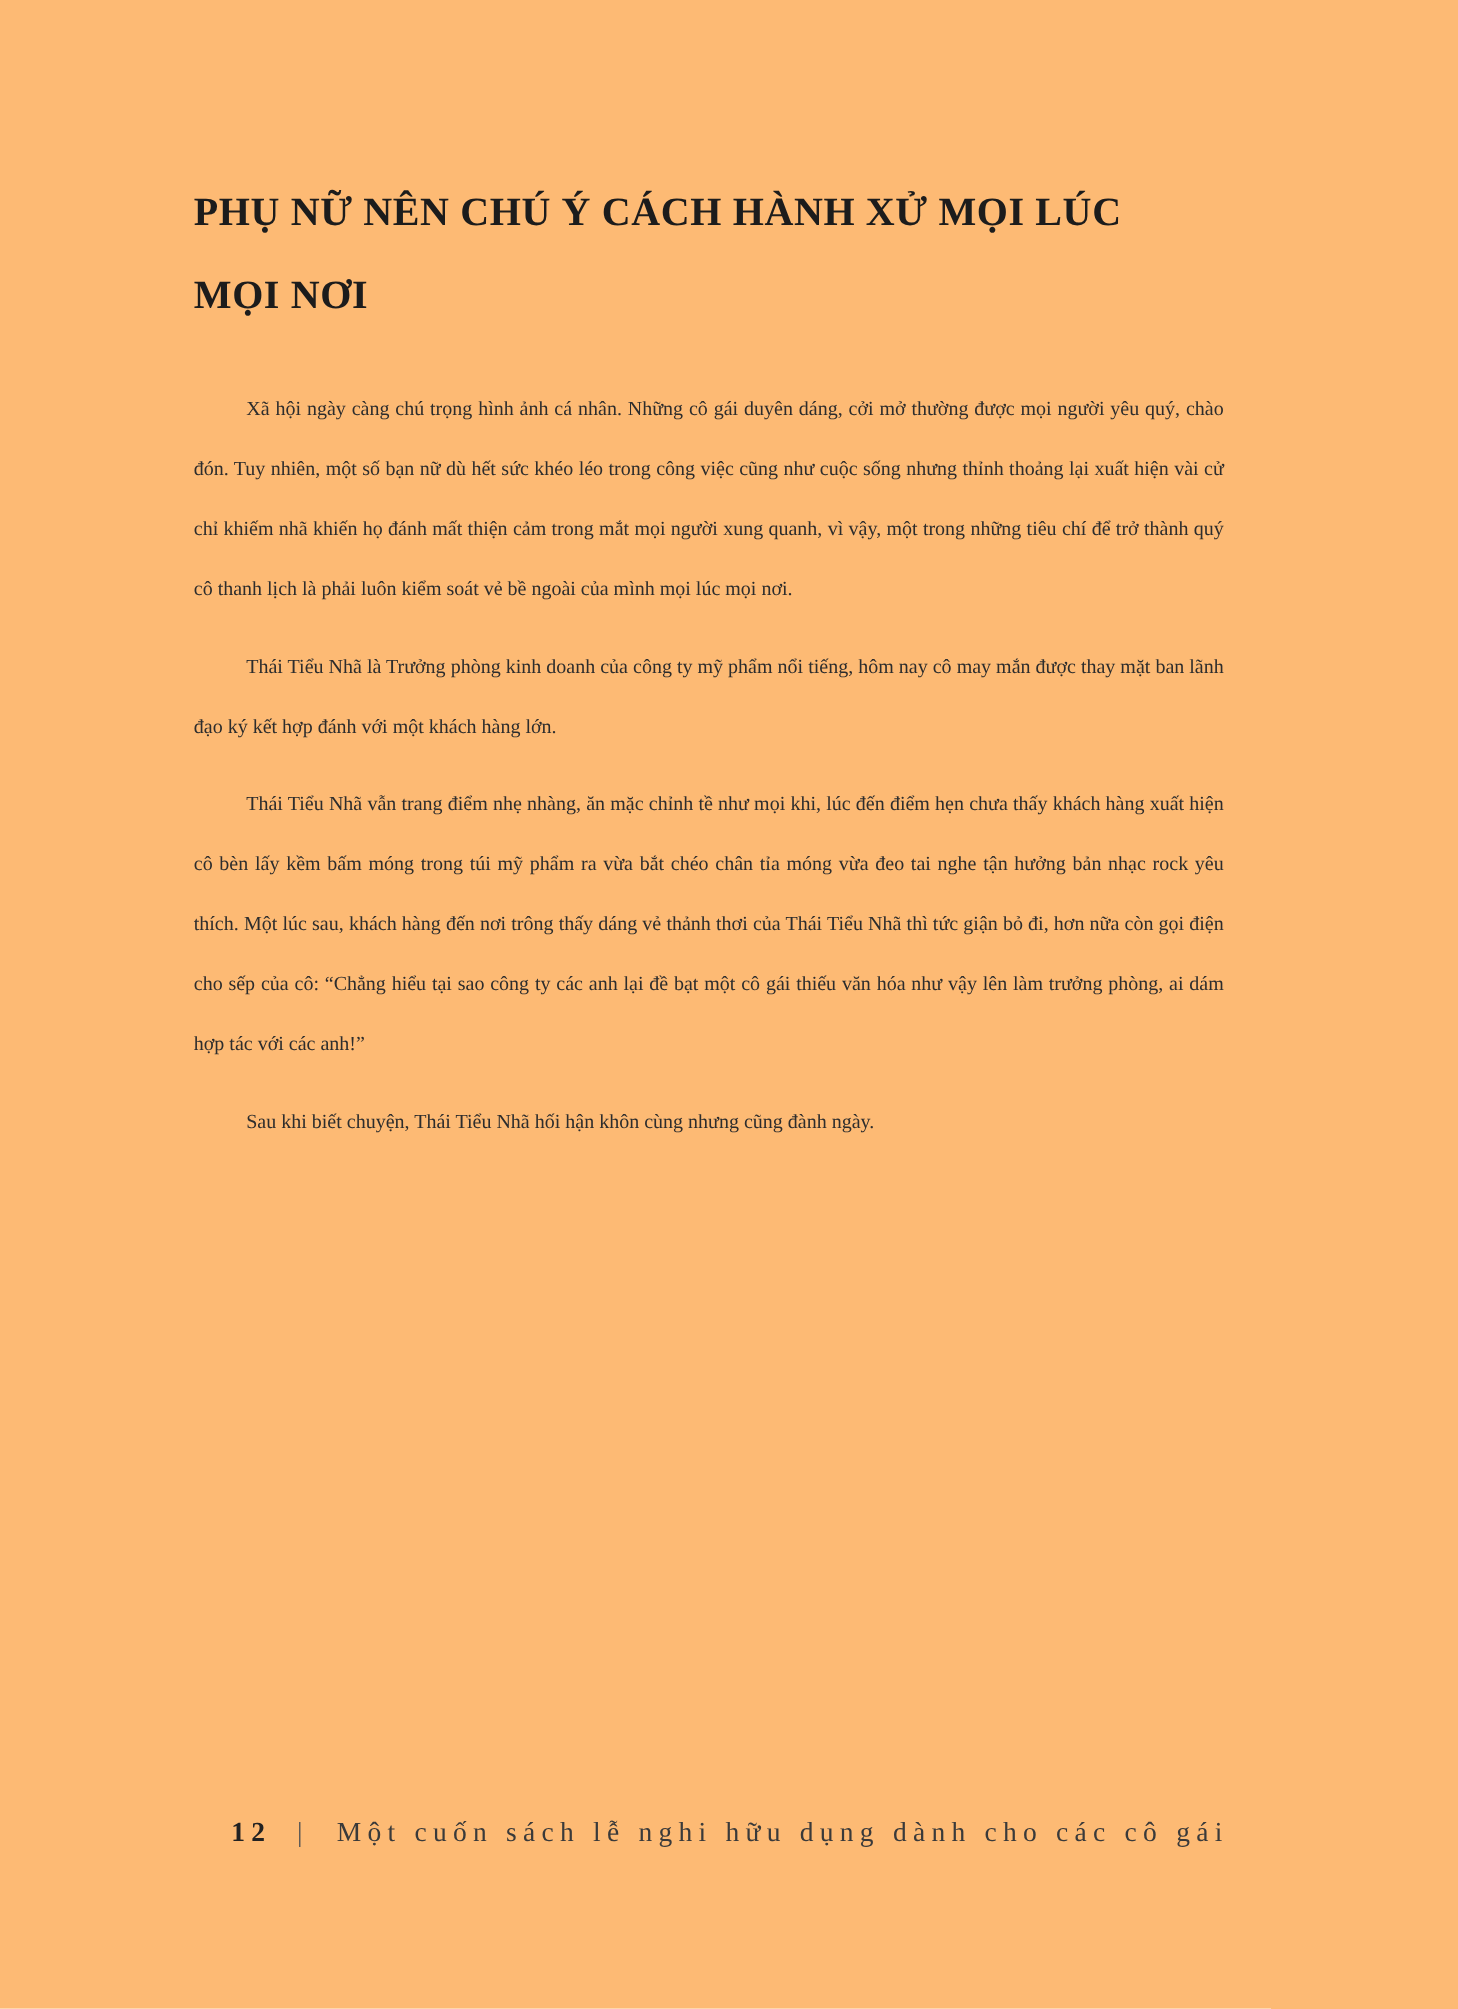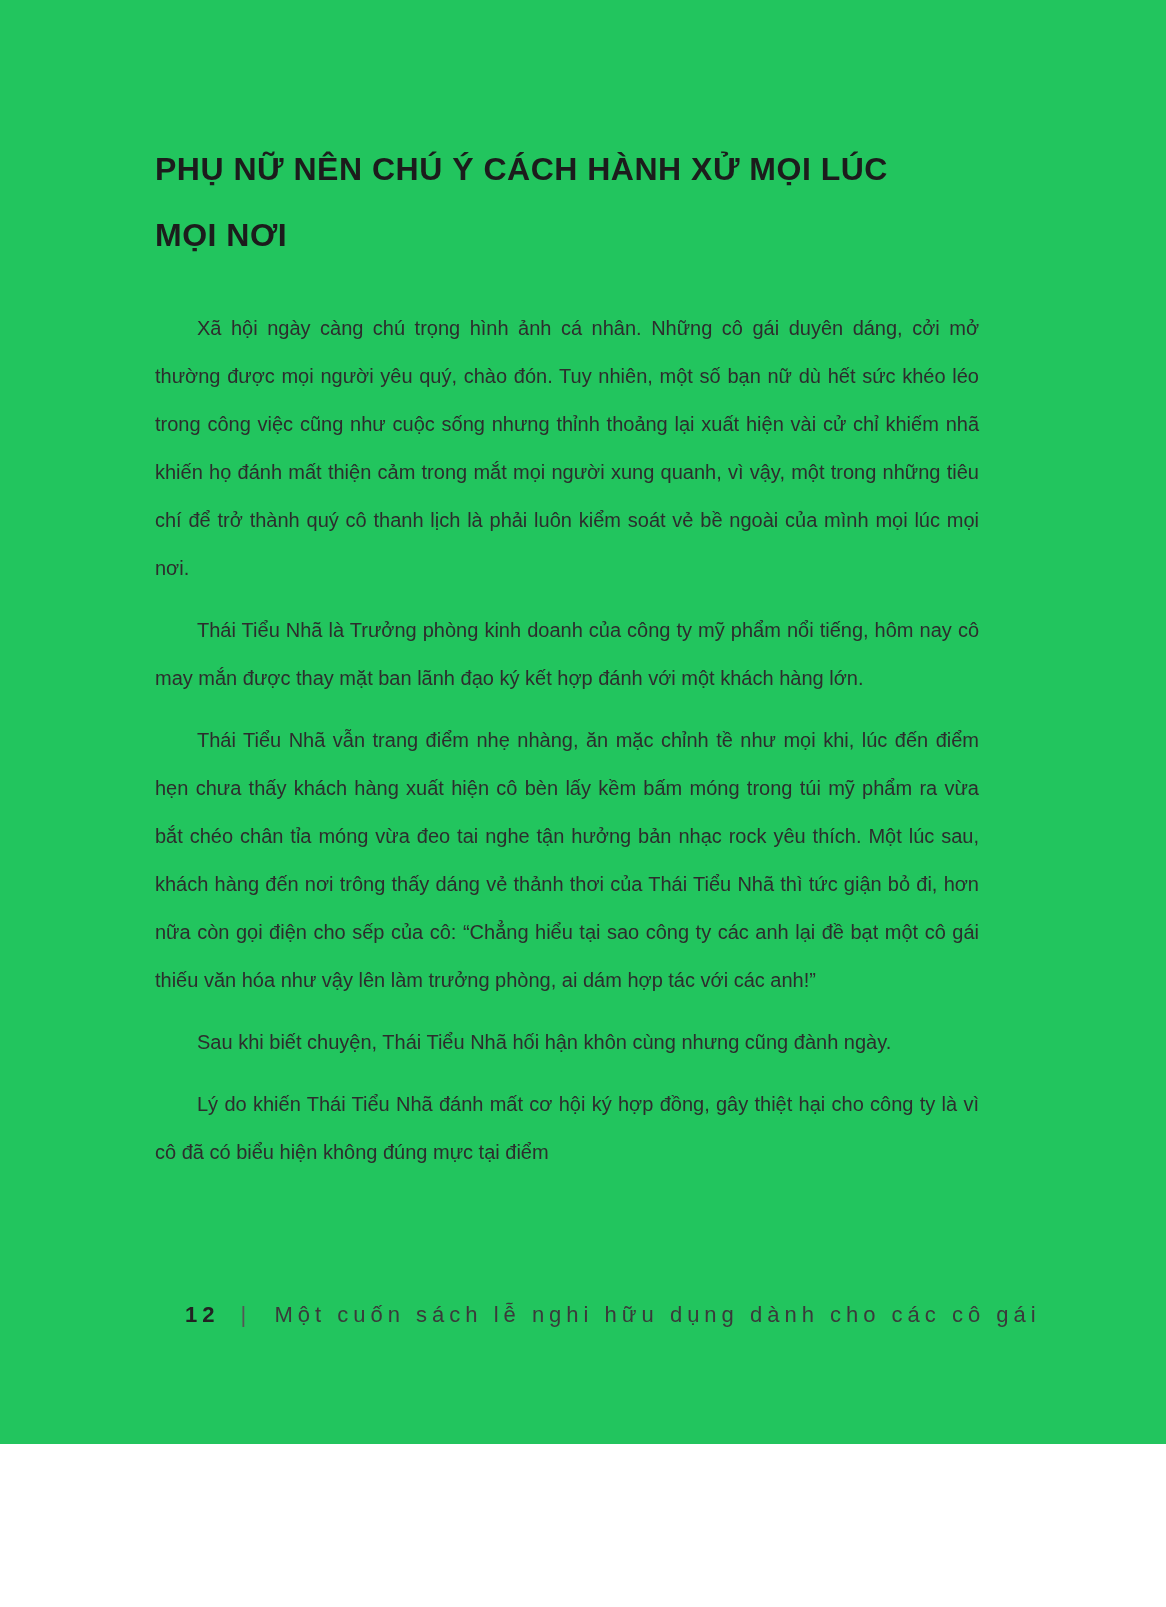--- a/index.html
+++ b/index.html
@@ -3,24 +3,24 @@
 <meta charset="utf-8">
 <style>
   html, body {
     margin: 0;
     padding: 0;
     background: #ffffff;
   }
   .page {
     position: relative;
     width: 1166px;
-    height: 1444px;
+    height: 1607px;
     margin: 0 auto;
-    background: #22c55e;
-    font-family: Liberation Sans, sans-serif;
+    background: #fdba74;
+    font-family: Liberation Serif, serif;
     color: #2d2d2d;
     overflow: hidden;
     box-sizing: border-box;
   }
   .content {
     position: absolute;
     top: 0;
     left: 155px;
     width: 840px;
   }
@@ -28,30 +28,30 @@
     margin: 136px 0 36px 0;
     font-size: 32px;
     font-weight: bold;
     line-height: 66px;
     letter-spacing: 0.5px;
     color: #1c1c1c;
     white-space: pre-line;
   }
   .para {
     margin: 0 16px 14px 0;
-    font-size: 20px;
+    font-size: 16px;
     line-height: 48px;
     text-align: justify;
     text-indent: 42px;
     color: #2d2d2d;
   }
   .footer {
     position: absolute;
     left: 185px;
-    bottom: 116px;
+    bottom: 128px;
     font-size: 22px;
     letter-spacing: 5px;
     color: #3a3a3a;
     white-space: nowrap;
   }
   .footer .pagenum {
     font-weight: bold;
     color: #222222;
     margin-right: 10px;
   }
@@ -68,21 +68,20 @@
 
 <div class="page">
   <div class="content">
     <h1 class="heading">PHỤ NỮ NÊN CHÚ Ý CÁCH HÀNH XỬ MỌI LÚC
 MỌI NƠI</h1>
     <div id="paragraphs">
         <p class="para">Xã hội ngày càng chú trọng hình ảnh cá nhân. Những cô gái duyên dáng, cởi mở thường được mọi người yêu quý, chào đón. Tuy nhiên, một số bạn nữ dù hết sức khéo léo trong công việc cũng như cuộc sống nhưng thỉnh thoảng lại xuất hiện vài cử chỉ khiếm nhã khiến họ đánh mất thiện cảm trong mắt mọi người xung quanh, vì vậy, một trong những tiêu chí để trở thành quý cô thanh lịch là phải luôn kiểm soát vẻ bề ngoài của mình mọi lúc mọi nơi.</p>
         <p class="para">Thái Tiểu Nhã là Trưởng phòng kinh doanh của công ty mỹ phẩm nổi tiếng, hôm nay cô may mắn được thay mặt ban lãnh đạo ký kết hợp đánh với một khách hàng lớn.</p>
         <p class="para">Thái Tiểu Nhã vẫn trang điểm nhẹ nhàng, ăn mặc chỉnh tề như mọi khi, lúc đến điểm hẹn chưa thấy khách hàng xuất hiện cô bèn lấy kềm bấm móng trong túi mỹ phẩm ra vừa bắt chéo chân tỉa móng vừa đeo tai nghe tận hưởng bản nhạc rock yêu thích. Một lúc sau, khách hàng đến nơi trông thấy dáng vẻ thảnh thơi của Thái Tiểu Nhã thì tức giận bỏ đi, hơn nữa còn gọi điện cho sếp của cô: “Chẳng hiểu tại sao công ty các anh lại đề bạt một cô gái thiếu văn hóa như vậy lên làm trưởng phòng, ai dám hợp tác với các anh!”</p>
         <p class="para">Sau khi biết chuyện, Thái Tiểu Nhã hối hận khôn cùng nhưng cũng đành ngày.</p>
-        <p class="para">Lý do khiến Thái Tiểu Nhã đánh mất cơ hội ký hợp đồng, gây thiệt hại cho công ty là vì cô đã có biểu hiện không đúng mực tại điểm</p>
       </div>
   </div>
   <div class="footer">
     <span class="pagenum">12</span>
     <span class="sep">|</span>
     <span class="booktitle">Một cuốn sách lễ nghi hữu dụng dành cho các cô gái</span>
   </div>
 </div>
 
 </body></html>

